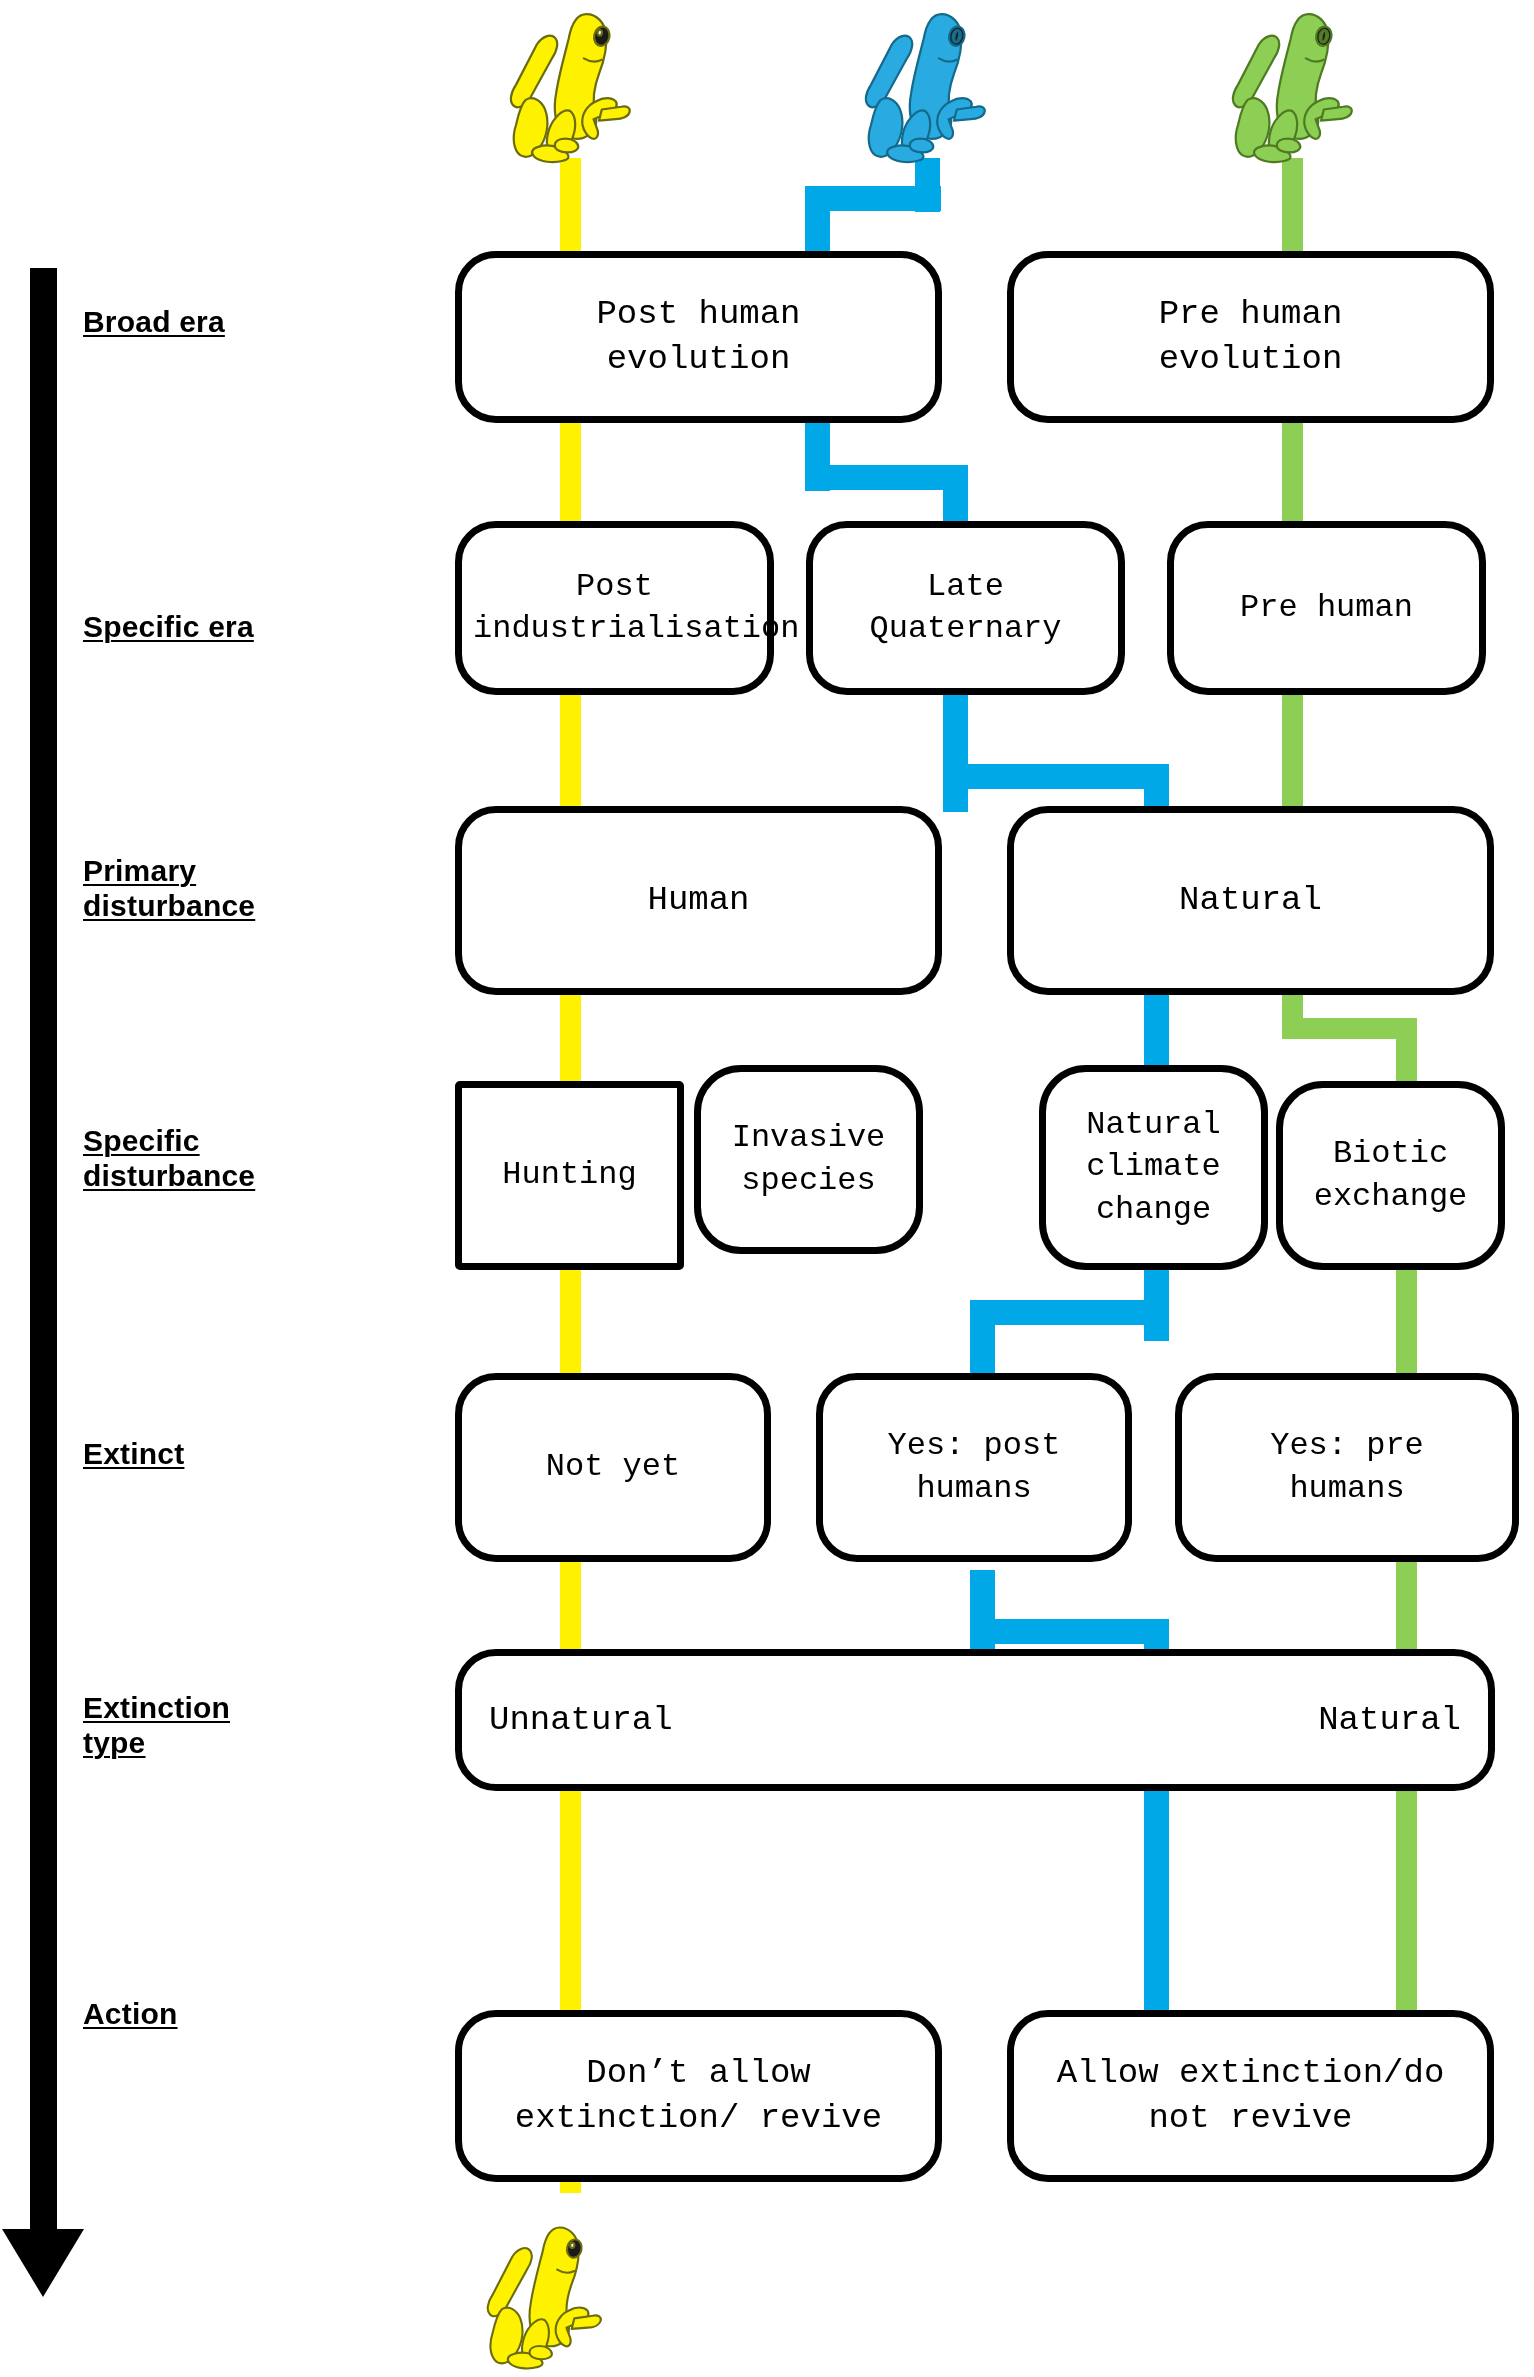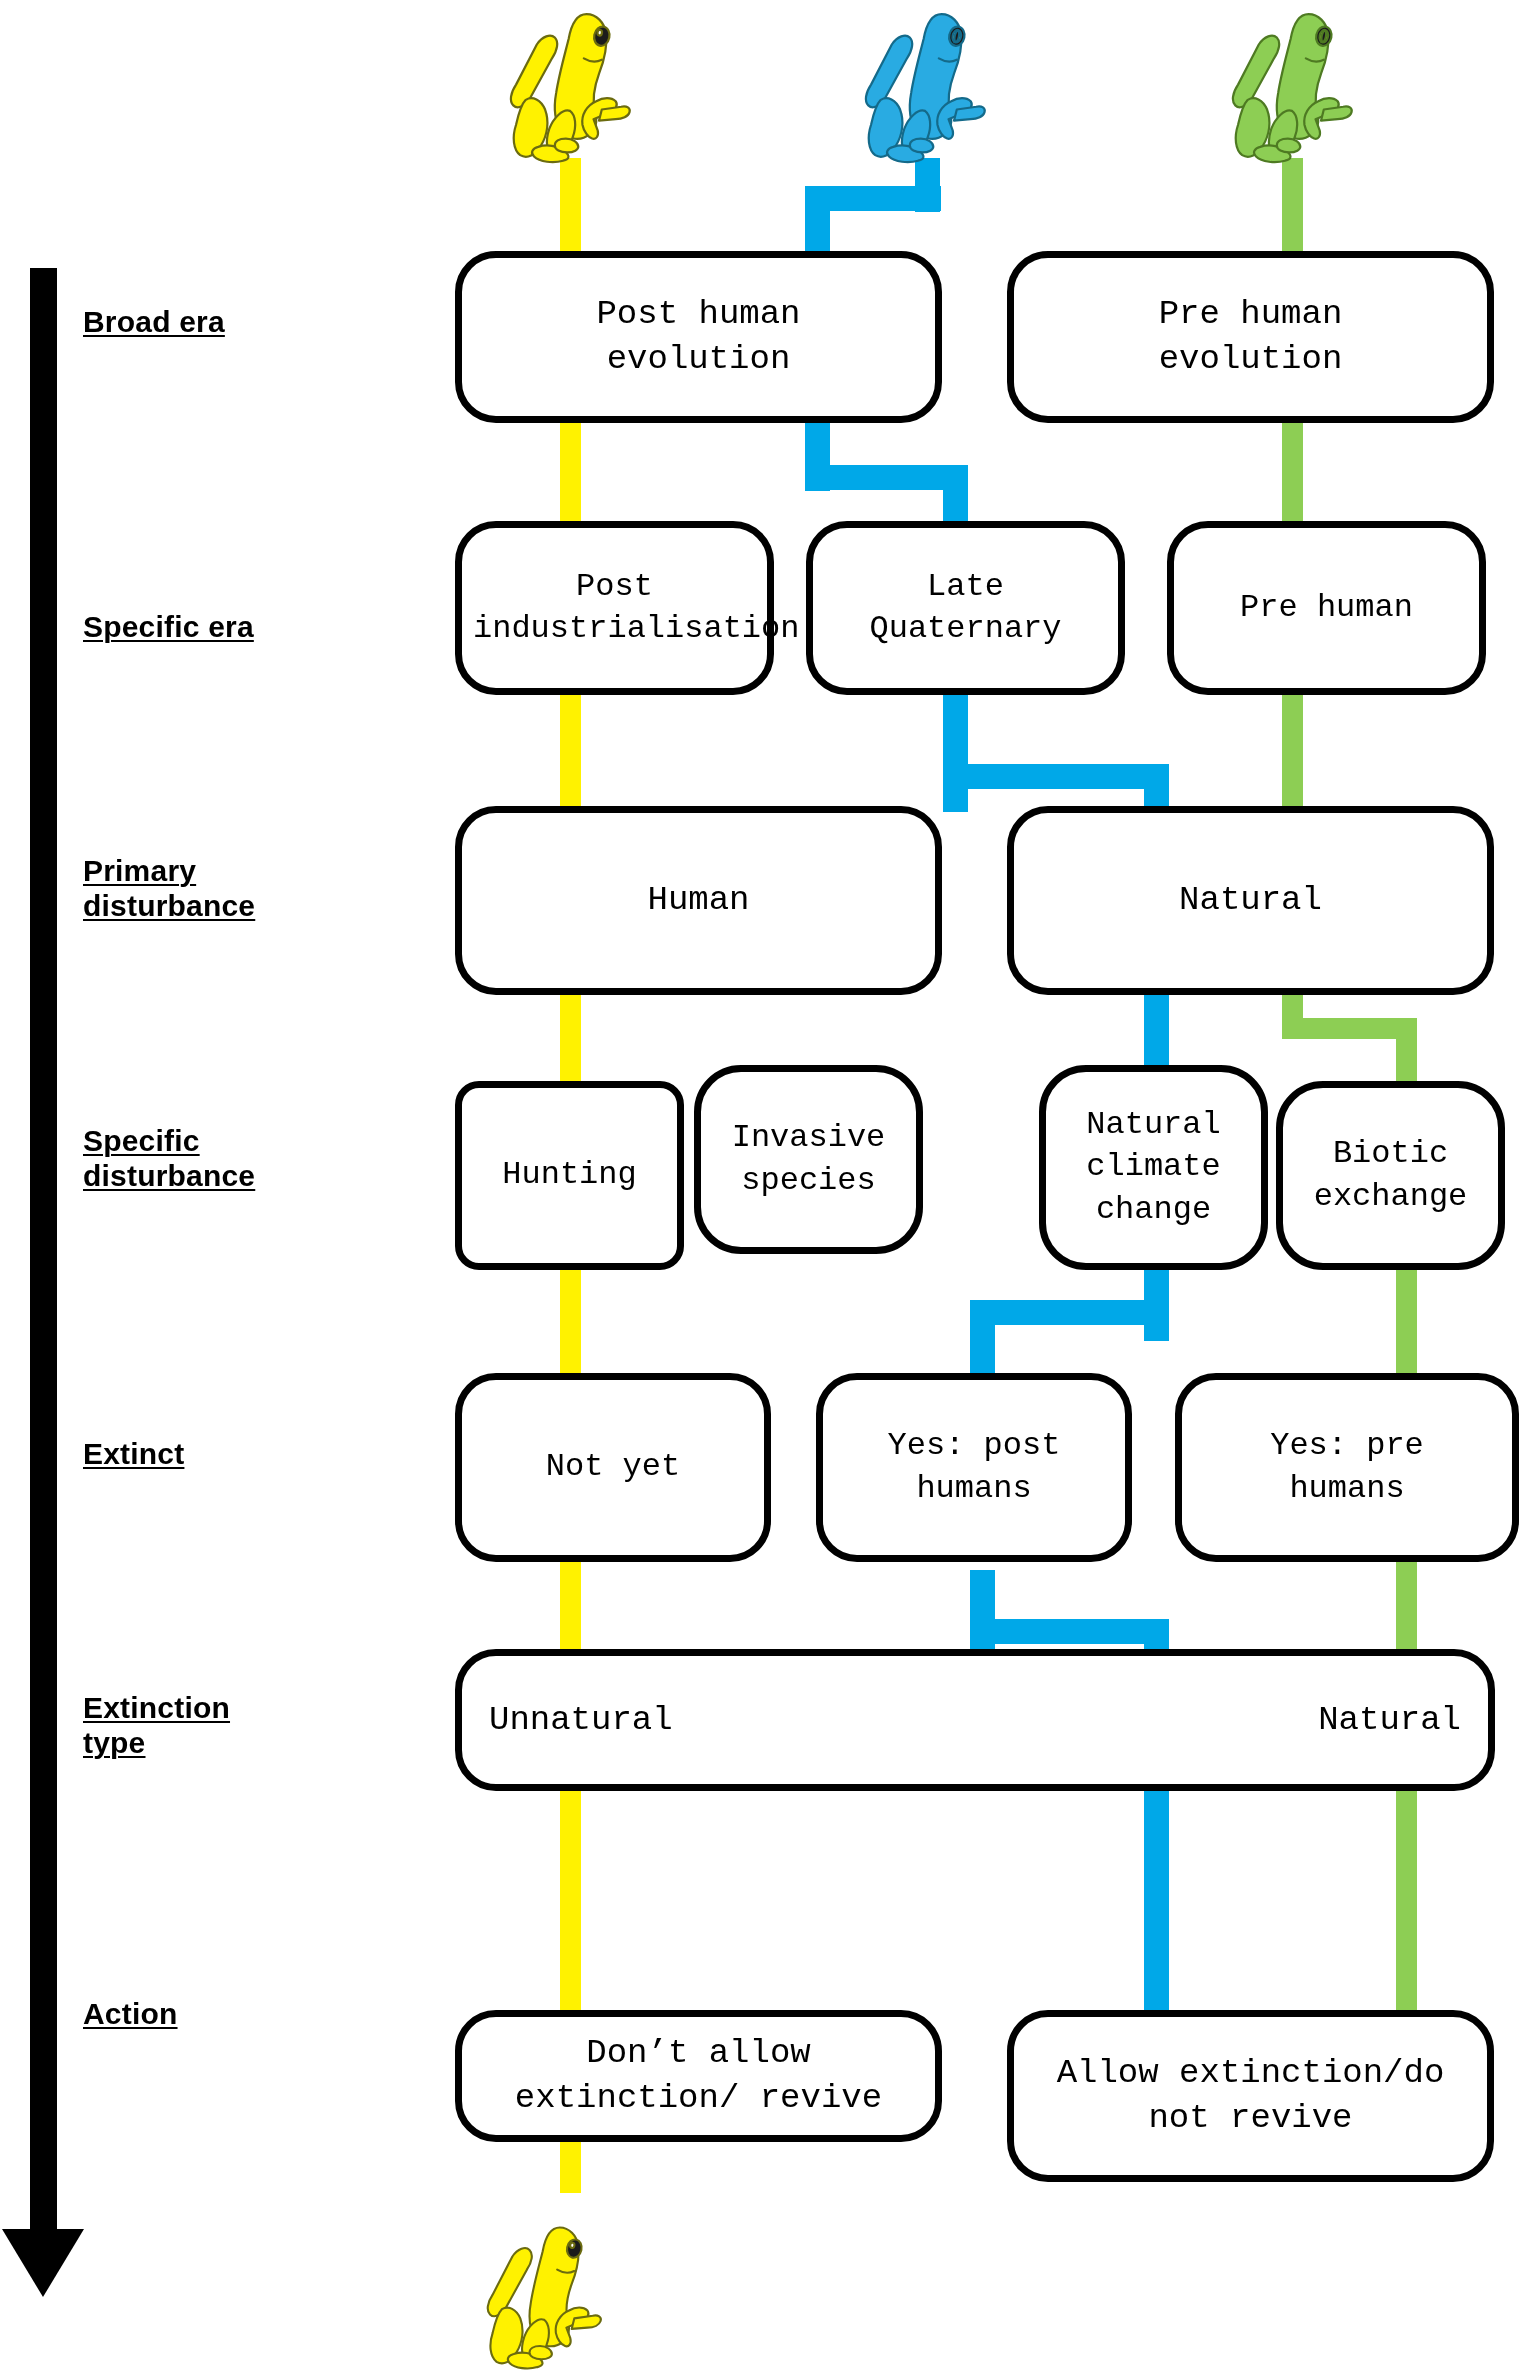--- a/index.html
+++ b/index.html
@@ -153,21 +153,21 @@
       <span>Human</span>
     </span>
   </div>
 
   <div class="node" style="left:1007px;top:806px;width:487px;height:189px;">
     <span class="txt">
       <span>Natural</span>
     </span>
   </div>
 
-  <div class="node small" style="left:455px;top:1081px;width:229px;height:189px;border-radius:24px;">
+  <div class="node small" style="left:455px;top:1081px;width:229px;height:189px;border-radius:5px;">
     <span class="txt">
       <span>Hunting</span>
     </span>
   </div>
 
   <div class="node small" style="left:694px;top:1065px;width:229px;height:189px;border-radius:47px;">
     <span class="txt">
       <span>Invasive</span><br>
       <span>species</span>
     </span>
@@ -206,21 +206,21 @@
       <span>Yes: pre</span><br>
       <span>humans</span>
     </span>
   </div>
 
   <div class="node wide-split" style="left:455px;top:1649px;width:1040px;height:142px;gap:28px;">
     <span class="txt">Unnatural</span>
     <span class="txt">Natural</span>
   </div>
 
-  <div class="node" style="left:455px;top:2010px;width:487px;height:132px;">
+  <div class="node" style="left:455px;top:2010px;width:487px;height:172px;">
     <span class="txt">
       <span>Don’t allow</span><br>
       <span>extinction/ revive</span>
     </span>
   </div>
 
   <div class="node" style="left:1007px;top:2010px;width:487px;height:172px;">
     <span class="txt">
       <span>Allow extinction/do</span><br>
       <span>not revive</span>

